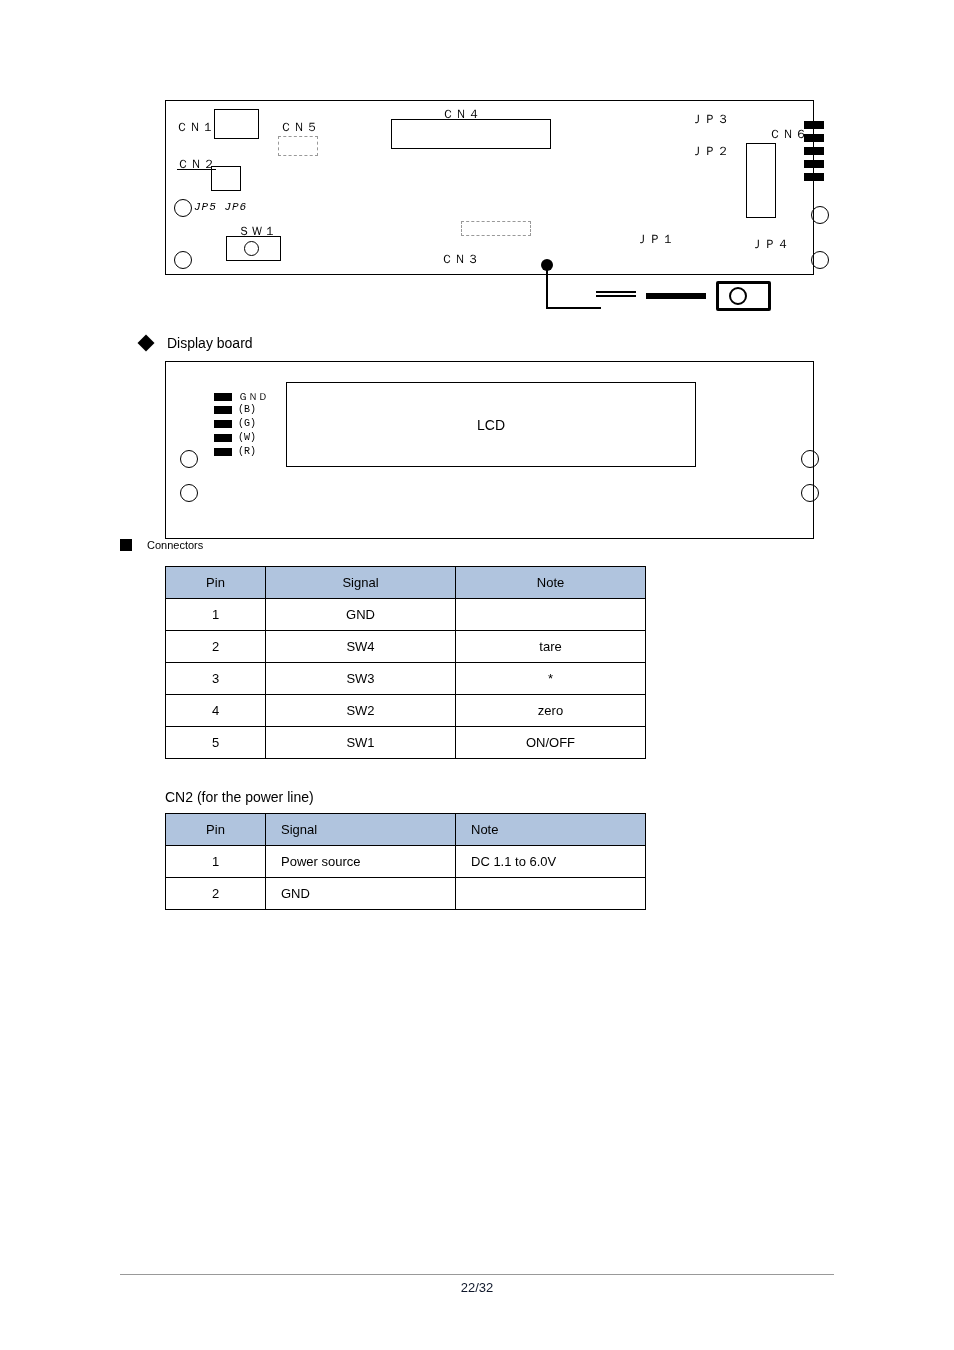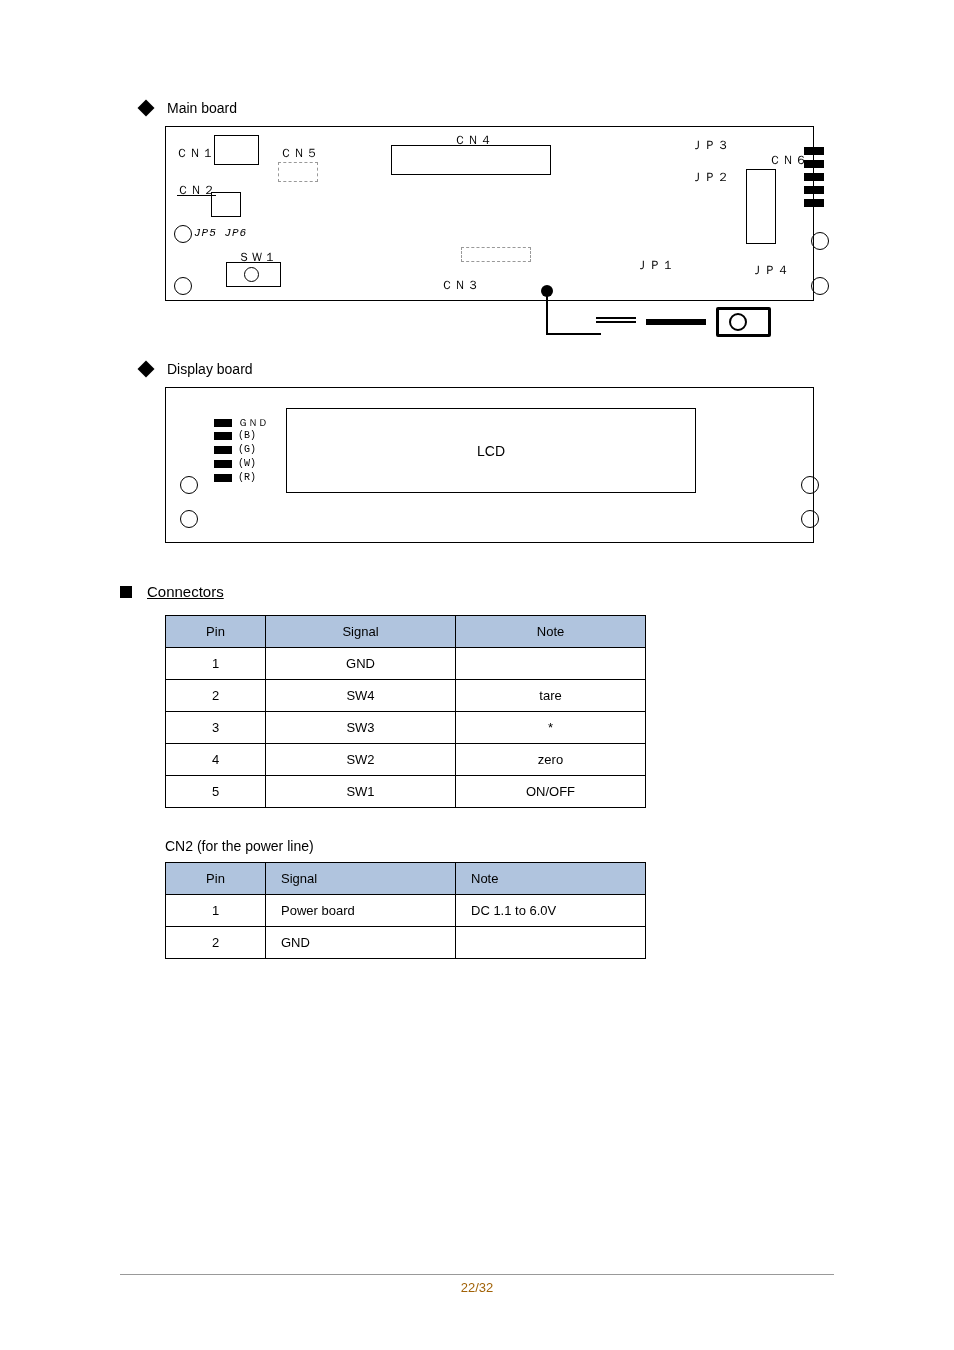--- a/index.html
+++ b/index.html
@@ -35,22 +35,21 @@
       border: 1px solid #000;
       margin-left: 45px;
       margin-right: 20px;
       position: relative;
     }
     .main-diagram {
       height: 175px;
       margin-bottom: 60px;
     }
     .display-diagram {
-      height: 156px;
-      margin-bottom: 40px;
+      height: 178px;
       text-align: right;
     }
     .d-label {
       font-family: "Courier New", monospace;
       font-size: 12px;
       position: absolute;
       letter-spacing: 1px;
     }
     .d-rect {
       position: absolute;
@@ -78,22 +77,21 @@
       align-items: center;
       margin-bottom: 15px;
     }
     .square-bullet {
       width: 12px;
       height: 12px;
       background: #000;
       margin-right: 15px;
     }
     .connectors-title {
-      font-size: 15px;
-      text-decoration: underline;
+      font-size: 11px;
     }
     .table-wrap {
       margin-left: 45px;
       margin-bottom: 30px;
     }
     .table-title {
       font-size: 14px;
       margin-bottom: 8px;
     }
     table {
@@ -119,21 +117,21 @@
     .table2 th { text-align: center; }
     .page-footer {
       position: absolute;
       bottom: 55px;
       left: 120px;
       right: 120px;
       border-top: 1px solid #999;
       text-align: center;
       padding-top: 5px;
       font-size: 13px;
-      color: #a16207;
+      color: #0f172a;
     }
     .lcd-box {
       position:absolute;
       border:1px solid #000;
       left:120px;
       top:20px;
       width:410px;
       height:85px;
       display:flex;
       align-items:center;
@@ -142,34 +140,30 @@
     }
     .pin-row { position:absolute; display:flex; align-items:center; }
     .pin-block { width:18px; height:8px; background:#000; margin-right:6px;}
     .pin-label { font-family:"Courier New",monospace; font-size:10px;}
   </style>
 </head>
 <body>
 
 <div class="page">
 
-  <div class="section-title">
-    <div class="diamond"></div>
-    <span class="section-label">Main board</span>
-  </div>
 
   <div class="diagram-box main-diagram">
 
     <span class="d-label" style="left:10px;top:18px;">ＣＮ１</span>
     <div class="d-rect" style="left:48px;top:8px;width:45px;height:30px;"></div>
 
     <span class="d-label" style="left:114px;top:18px;">ＣＮ５</span>
     <div class="d-rect-dashed" style="left:112px;top:35px;width:40px;height:20px;"></div>
 
-    <span class="d-label" style="left:288px;top:5px;">ＣＮ４</span>
+    <span class="d-label" style="left:276px;top:5px;">ＣＮ４</span>
     <div class="d-rect" style="left:225px;top:18px;width:160px;height:30px;"></div>
 
     <span class="d-label" style="left:525px;top:10px;">ＪＰ３</span>
 
     <span class="d-label" style="left:525px;top:42px;">ＪＰ２</span>
     <div class="d-rect" style="left:580px;top:42px;width:30px;height:75px;"></div>
 
     <span class="d-label" style="left:603px;top:25px;">ＣＮ６</span>
     <div class="d-pad" style="left:638px;top:20px;width:20px;height:8px;"></div>
     <div class="d-pad" style="left:638px;top:33px;width:20px;height:8px;"></div>
@@ -295,21 +289,21 @@
       <thead>
         <tr>
           <th>Pin</th>
           <th>Signal</th>
           <th>Note</th>
         </tr>
       </thead>
       <tbody>
         <tr>
           <td style="text-align:center;">1</td>
-          <td>Power board</td>
+          <td>Power source</td>
           <td>DC 1.1 to 6.0V</td>
         </tr>
         <tr>
           <td style="text-align:center;">2</td>
           <td>GND</td>
           <td></td>
         </tr>
       </tbody>
     </table>
   </div>

